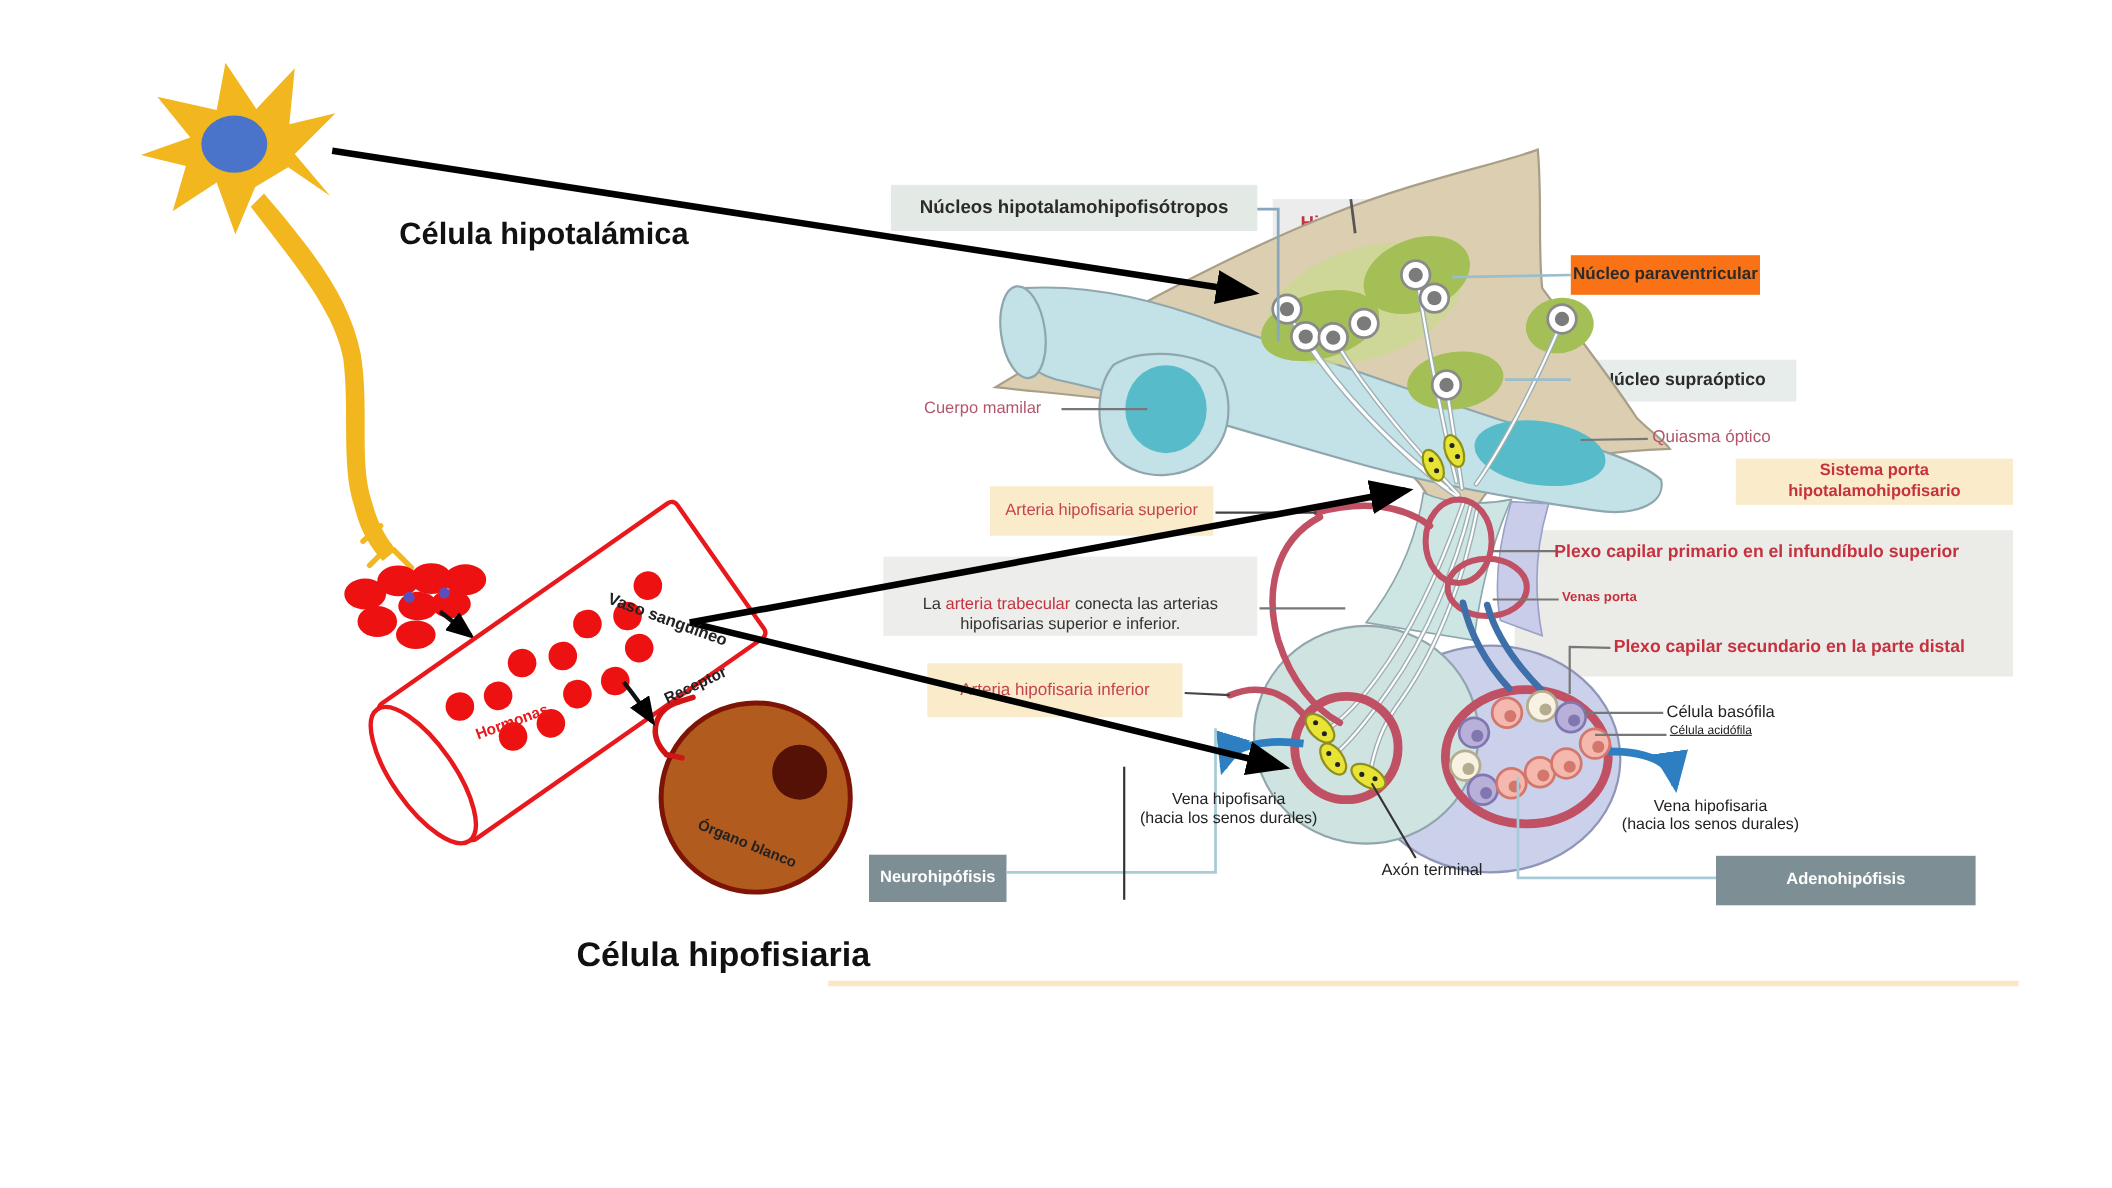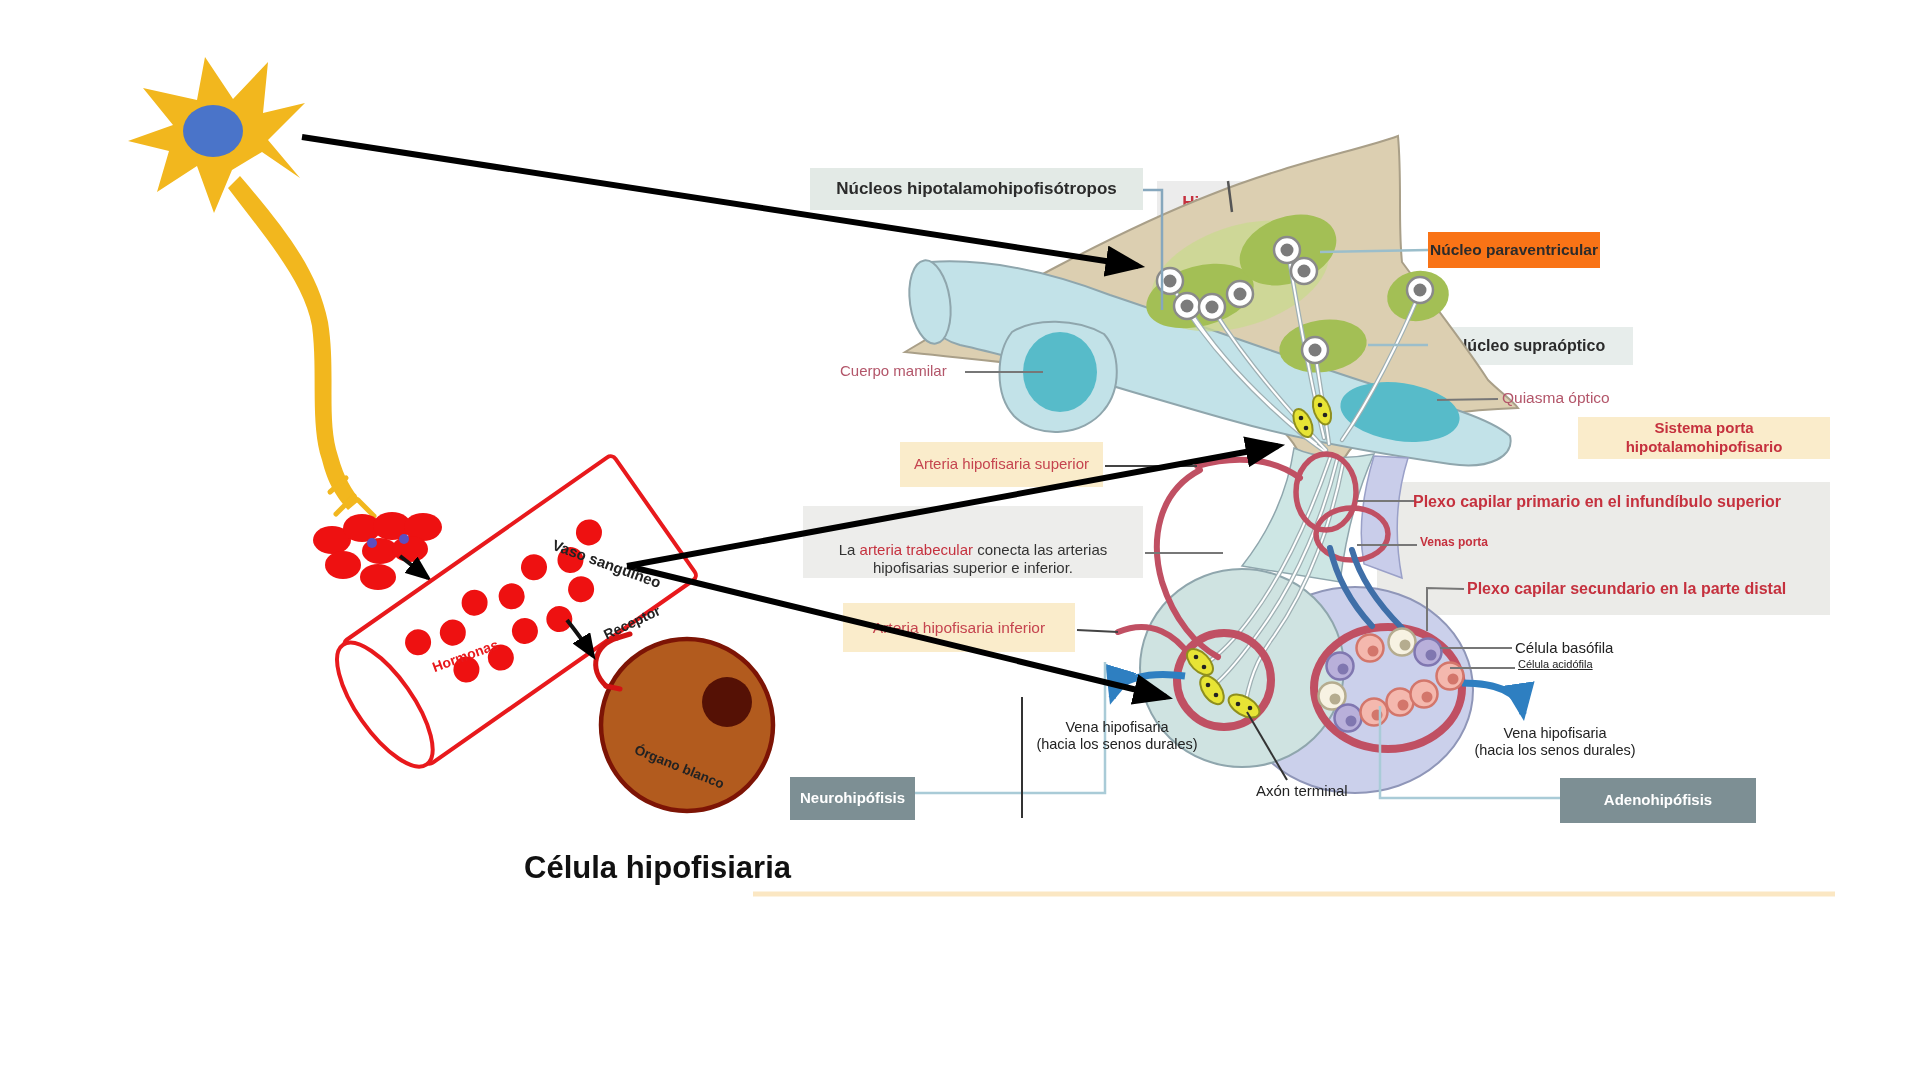--- a/index.html
+++ b/index.html
@@ -49,21 +49,21 @@
     <span><span>La </span><span class="red">arteria trabecular</span><span> conecta las arterias</span></span>
     <span>hipofisarias superior e inferior.</span>
   </div>
   <div class="box" style="left:843px;top:603px;width:232px;height:49px;background:#FAECCB;font-size:15.5px;color:#C5444F;">
     <span>Arteria hipofisaria inferior</span>
   </div>
   <div class="box" style="left:1377px;top:482px;width:453px;height:133px;background:#EBEBE8;"></div>
   <div class="box bold" style="left:790px;top:777px;width:125px;height:43px;background:#7D8F94;font-size:15px;color:#ffffff;">
     <span>Neurohipófisis</span>
   </div>
-  <div class="box bold" style="left:1560px;top:778px;width:196px;height:45px;background:#7D8F94;font-size:15px;color:#ffffff;">
+  <div class="box bold" style="left:1560px;top:778px;width:236px;height:45px;background:#7D8F94;font-size:15px;color:#ffffff;">
     <span>Adenohipófisis</span>
   </div>
 
   <svg id="anatomy-svg" width="1920" height="1080" viewBox="0 0 1920 1080">
     <defs>
       <marker id="ah" markerUnits="strokeWidth" markerWidth="7" markerHeight="5.2" refX="5.4" refY="2.6" orient="auto">
         <path d="M0,0 L6.6,2.6 L0,5.2 Z" fill="#000"></path>
       </marker>
       <marker id="ahb" markerUnits="strokeWidth" markerWidth="6" markerHeight="4.6" refX="4.4" refY="2.3" orient="auto">
         <path d="M0,0 L5.4,2.3 L0,4.6 Z" fill="#2E7FC1"></path>
@@ -298,20 +298,21 @@
       <path d="M 567,620 C 578,634 586,645 593,656" fill="none" stroke="#111111" stroke-width="4" marker-end="url(#ah)"></path>
     </g>
 
     <g stroke="#000000" stroke-width="6" fill="none">
       <path d="M 302,137 L 1138,266" marker-end="url(#ah)"></path>
       <path d="M 627,566 L 1278,446" marker-end="url(#ah)"></path>
       <path d="M 627,566 L 1166,697" marker-end="url(#ah)"></path>
     </g>
   </svg>
 
+  <div class="lbl big" style="left:363px;top:196px;">Célula hipotalámica</div>
   <div class="lbl big" style="left:524px;top:849px;font-size:31px;">Célula hipofisiaria</div>
   <div class="lbl bold dark" style="left:556px;top:536px;font-size:15px;transform:rotate(20deg);transform-origin:left top;">Vaso sanguíneo</div>
   <div class="lbl bold" style="left:430px;top:660px;font-size:14px;color:#E8191C;transform:rotate(-20deg);transform-origin:left top;">Hormonas</div>
   <div class="lbl bold dark" style="left:601px;top:628px;font-size:14px;transform:rotate(-25deg);transform-origin:left top;">Receptor</div>
   <div class="lbl bold dark" style="left:638px;top:742px;font-size:13.5px;transform:rotate(22deg);transform-origin:left top;">Órgano blanco</div>
 
   <div class="lbl softred" style="left:1502px;top:389px;font-size:15.5px;">Quiasma óptico</div>
   <div class="lbl softred" style="left:840px;top:362px;font-size:15px;">Cuerpo mamilar</div>
   <div class="lbl bold red" style="left:1413px;top:492px;font-size:16px;">Plexo capilar primario en el infundíbulo superior</div>
   <div class="lbl bold red" style="left:1420px;top:535px;font-size:12px;">Venas porta</div>

